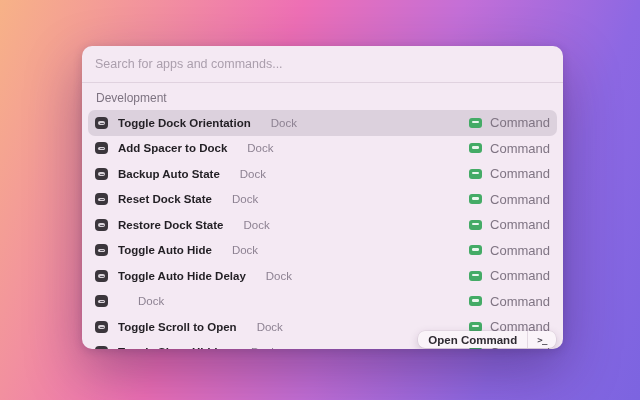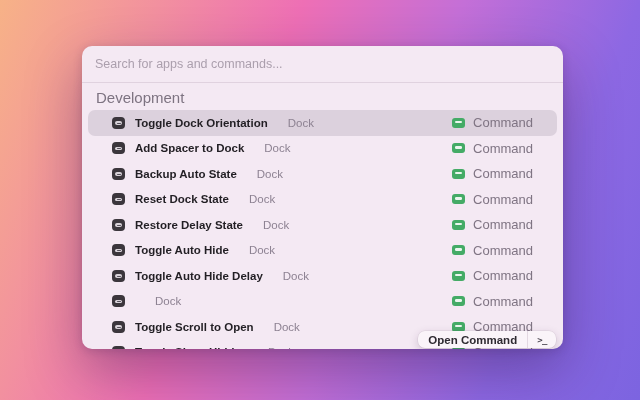--- a/index.html
+++ b/index.html
@@ -41,29 +41,29 @@
     background: transparent; border: none; outline: none;
     font-family: "Liberation Sans", "DejaVu Sans", sans-serif;
     font-size: 12.5px; color: #3a3440;
   }
   .search-bar input::placeholder { color: #ab9fad; opacity: 1; }
 
   .content { padding: 0 6px; }
 
   .section-header {
     margin: 8px 8px 5px 8px;
-    font-size: 15px; line-height: 14px;
+    font-size: 12px; line-height: 14px;
     color: #7d7381;
   }
 
   .row {
     height: 25.5px;
     display: flex; align-items: center;
     border-radius: 7px;
-    padding: 0 24px;
+    padding: 0 7px;
   }
   .row.selected { background: var(--selection); }
 
   .dock-icon {
     flex: 0 0 auto;
     width: 13px; height: 12px;
     border-radius: 4px;
     background: #3b363c;
     position: relative;
     margin-right: 10px;
@@ -183,21 +183,21 @@
     <span class="spacer"></span>
     <span class="ext-icon">
               <span class="slot2"></span>
             </span>
     <span class="type">Command</span>
   </div>
           <div class="row">
     <span class="dock-icon">
               <span class="slot"></span>
             </span>
-    <span class="title">Restore Delay State</span>
+    <span class="title">Restore Dock State</span>
     <span class="subtitle">Dock</span>
     <span class="spacer"></span>
     <span class="ext-icon">
               <span class="slot2"></span>
             </span>
     <span class="type">Command</span>
   </div>
           <div class="row">
     <span class="dock-icon">
               <span class="slot"></span>

